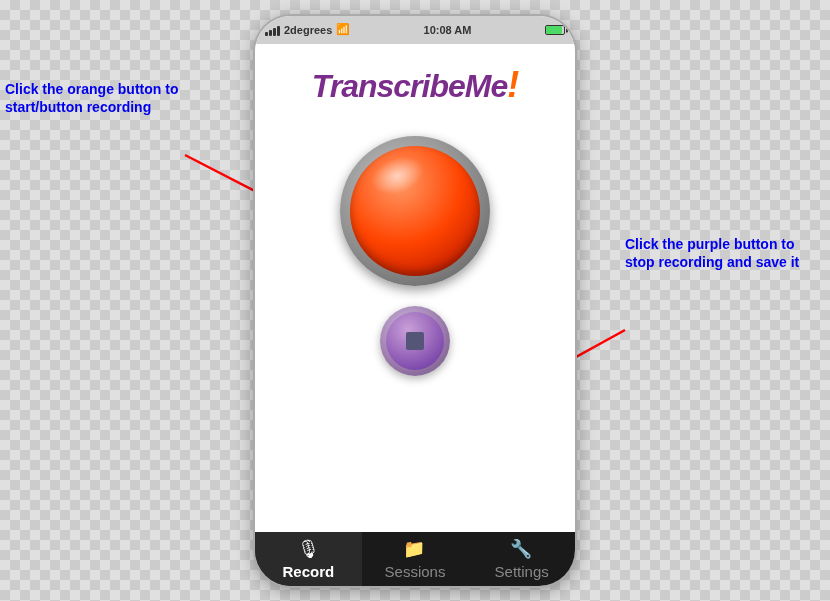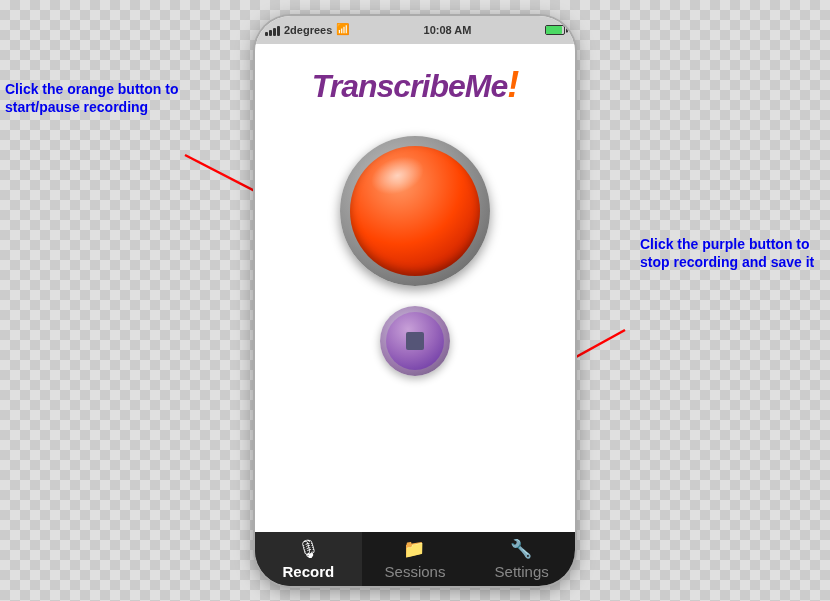--- a/index.html
+++ b/index.html
@@ -270,42 +270,42 @@
       line-height: 1.3;
     }
 
     .annotation-orange {
       left: 5px;
       top: 80px;
       width: 180px;
     }
 
     .annotation-purple {
-      right: 5px;
+      right: 20px;
       top: 235px;
       width: 185px;
       text-align: left;
     }
 
     
     .arrow-overlay {
       position: absolute;
       top: 0;
       left: 0;
       width: 100%;
       height: 100%;
       pointer-events: none;
     }
   </style>
 </head>
 <body>
 
 <div class="outer-wrapper">
 
-  <div class="annotation annotation-orange">Click the orange button to start/pause recording</div>
+  <div class="annotation annotation-orange">Click the orange button to start/button recording</div>
 
   <div class="annotation annotation-purple">Click the purple button to stop recording and save it</div>
 
   <svg class="arrow-overlay" viewBox="0 0 830 601">
 
     <defs>
       <marker id="arrowhead-red" markerWidth="8" markerHeight="8" refX="6" refY="3" orient="auto">
         <polygon points="0 0, 8 3, 0 6" fill="red"></polygon>
       </marker>
     </defs>

